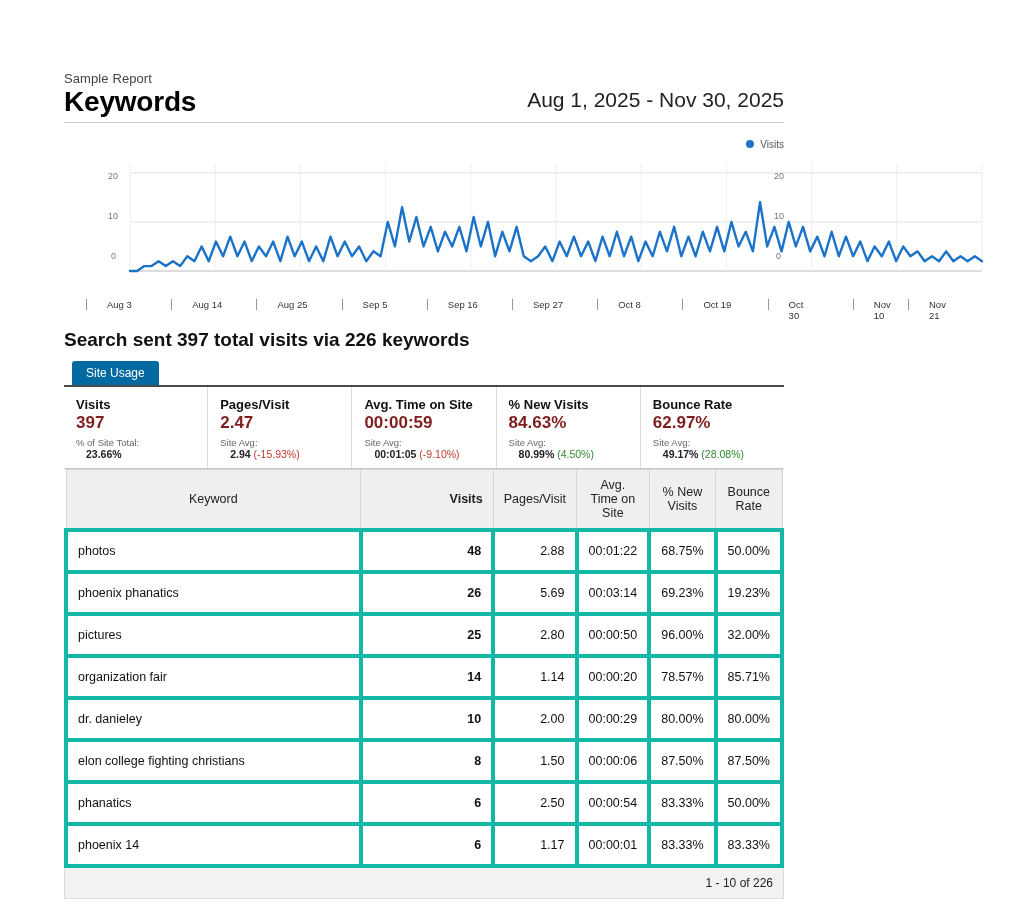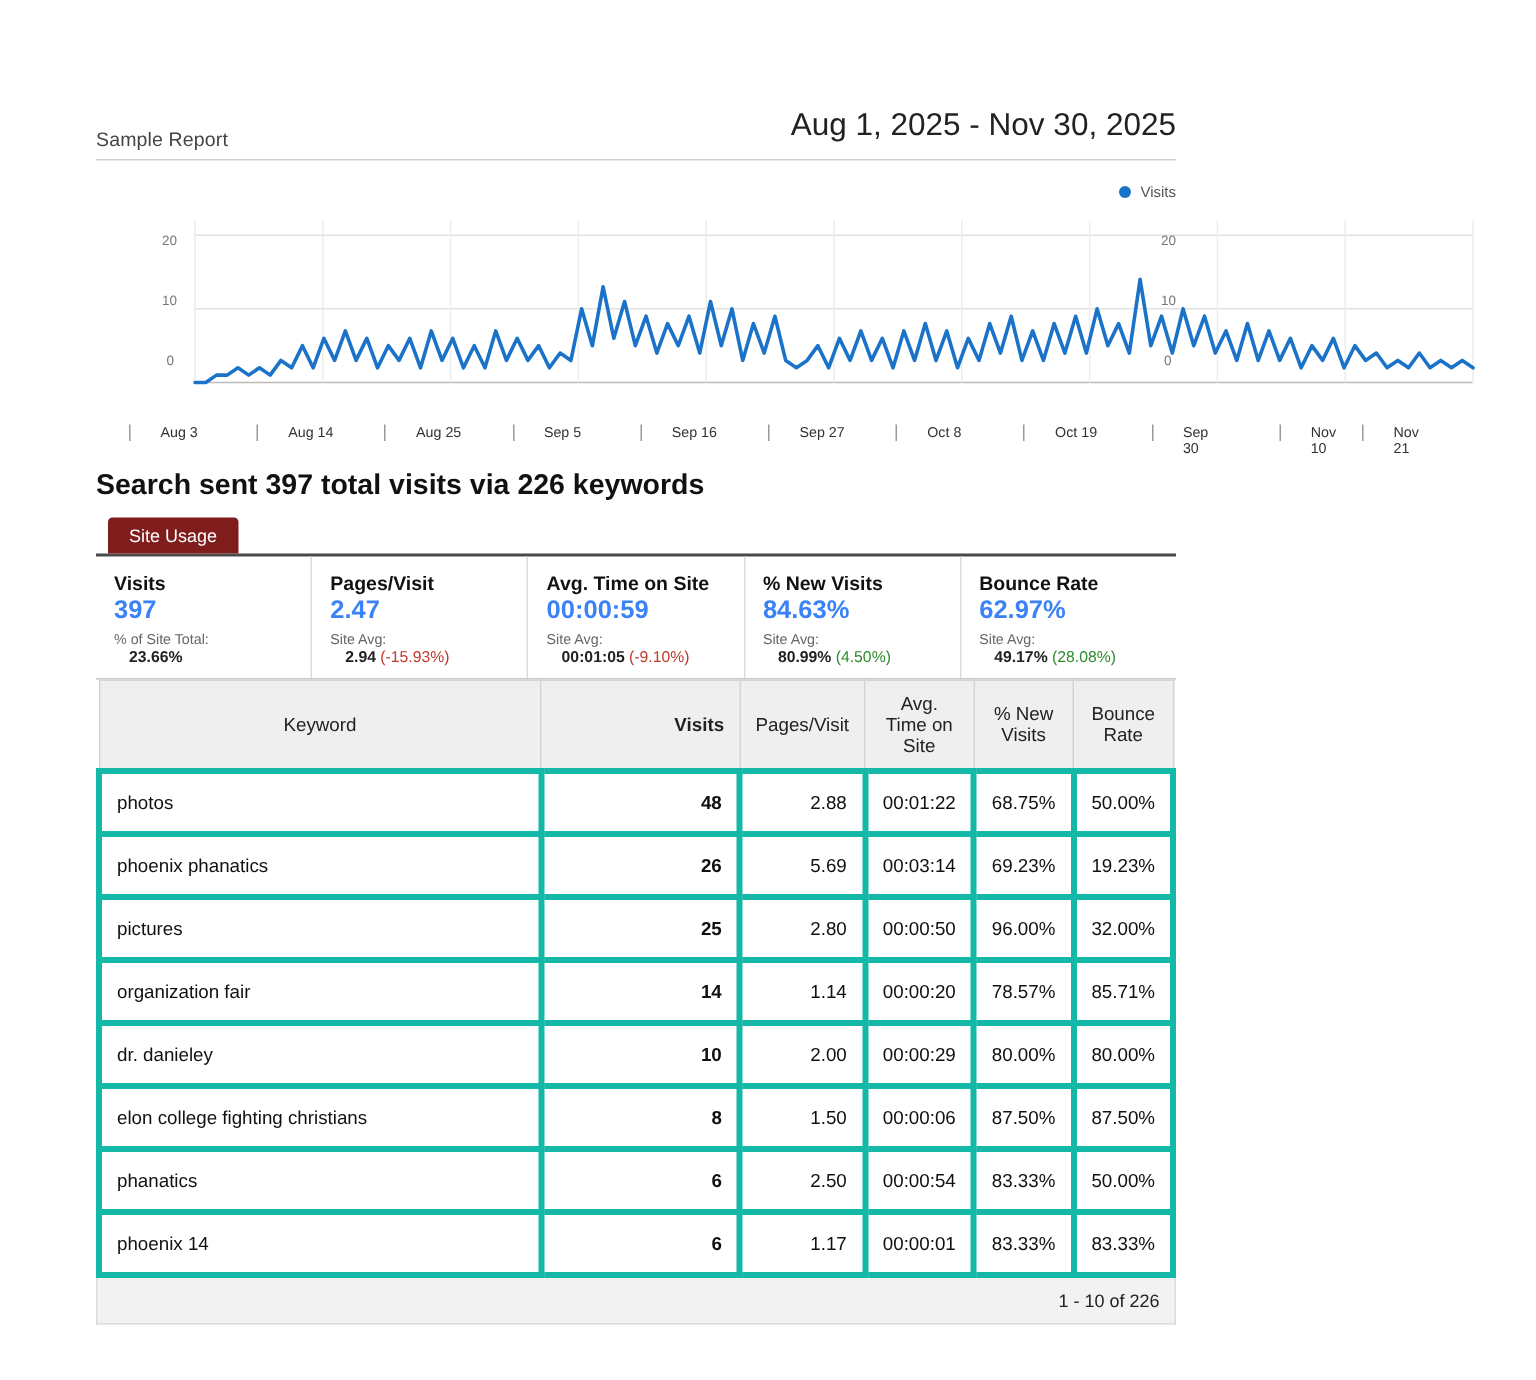--- a/index.html
+++ b/index.html
@@ -100,21 +100,21 @@
     font-size: 19px;
     font-weight: bold;
     margin-top: 14px;
     margin-bottom: 10px;
     color: #111;
   }
 
   
   .tabbar { display: flex; align-items: flex-end; }
   .tab {
-    background: #7f1d1d;
+    background: #0369a1;
     color: #fff;
     font-size: 12px;
     padding: 5px 14px 5px 14px;
     border-radius: 3px 3px 0 0;
     margin-left: 8px;
   }
 
   
   .summary {
     display: flex;
@@ -123,21 +123,21 @@
     background: #fff;
   }
   .summary-cell {
     flex: 1;
     padding: 10px 0 8px 12px;
     border-right: 1px solid #dcdcdc;
     box-sizing: border-box;
   }
   .summary-cell:last-child { border-right: none; }
   .sum-name { font-size: 13px; font-weight: bold; color: #111; }
-  .sum-value { font-size: 17px; font-weight: bold; color: #3b82f6; margin-top: 1px; }
+  .sum-value { font-size: 17px; font-weight: bold; color: #7f1d1d; margin-top: 1px; }
   .sum-sub { font-size: 9.5px; color: #666; margin-top: 4px; }
   .sum-sub-val { font-size: 10.5px; font-weight: bold; color: #222; padding-left: 10px; }
   .delta-neg { color: #c0392b; font-weight: normal; }
   .delta-pos { color: #2e8b2e; font-weight: normal; }
 
   
   table.kw {
     width: 100%;
     border-collapse: collapse;
     font-size: 12.5px;
@@ -174,20 +174,21 @@
   }
 </style>
 </head>
 <body>
 
 <div class="page">
 
   <div class="report-header">
     <div class="title-block">
       <div class="sample-label">Sample Report</div>
+      <div class="report-title">Keywords</div>
     </div>
     <div class="date-range">Aug 1, 2025 - Nov 30, 2025</div>
   </div>
 
   <div class="legend">
     <span class="legend-dot"></span>
     <span class="legend-label">Visits</span>
   </div>
 
   <div class="chart-wrap">
@@ -218,21 +219,21 @@
 
   <div class="axis-labels">
       <div class="axis-label" style="left: 22px;">Aug 3</div>
       <div class="axis-label" style="left: 107.2px;">Aug 14</div>
       <div class="axis-label" style="left: 192.4px;">Aug 25</div>
       <div class="axis-label" style="left: 277.6px;">Sep 5</div>
       <div class="axis-label" style="left: 362.8px;">Sep 16</div>
       <div class="axis-label" style="left: 448px;">Sep 27</div>
       <div class="axis-label" style="left: 533.2px;">Oct 8</div>
       <div class="axis-label" style="left: 618.4px;">Oct 19</div>
-      <div class="axis-label" style="left: 703.6px;">Sep 30</div>
+      <div class="axis-label" style="left: 703.6px;">Oct 30</div>
       <div class="axis-label" style="left: 788.8px;">Nov 10</div>
       <div class="axis-label" style="left: 844px;">Nov 21</div>
     </div>
 
   <div class="subtitle">Search sent 397 total visits via 226 keywords</div>
 
   <div class="tabbar">
     <div class="tab">Site Usage</div>
   </div>
 

